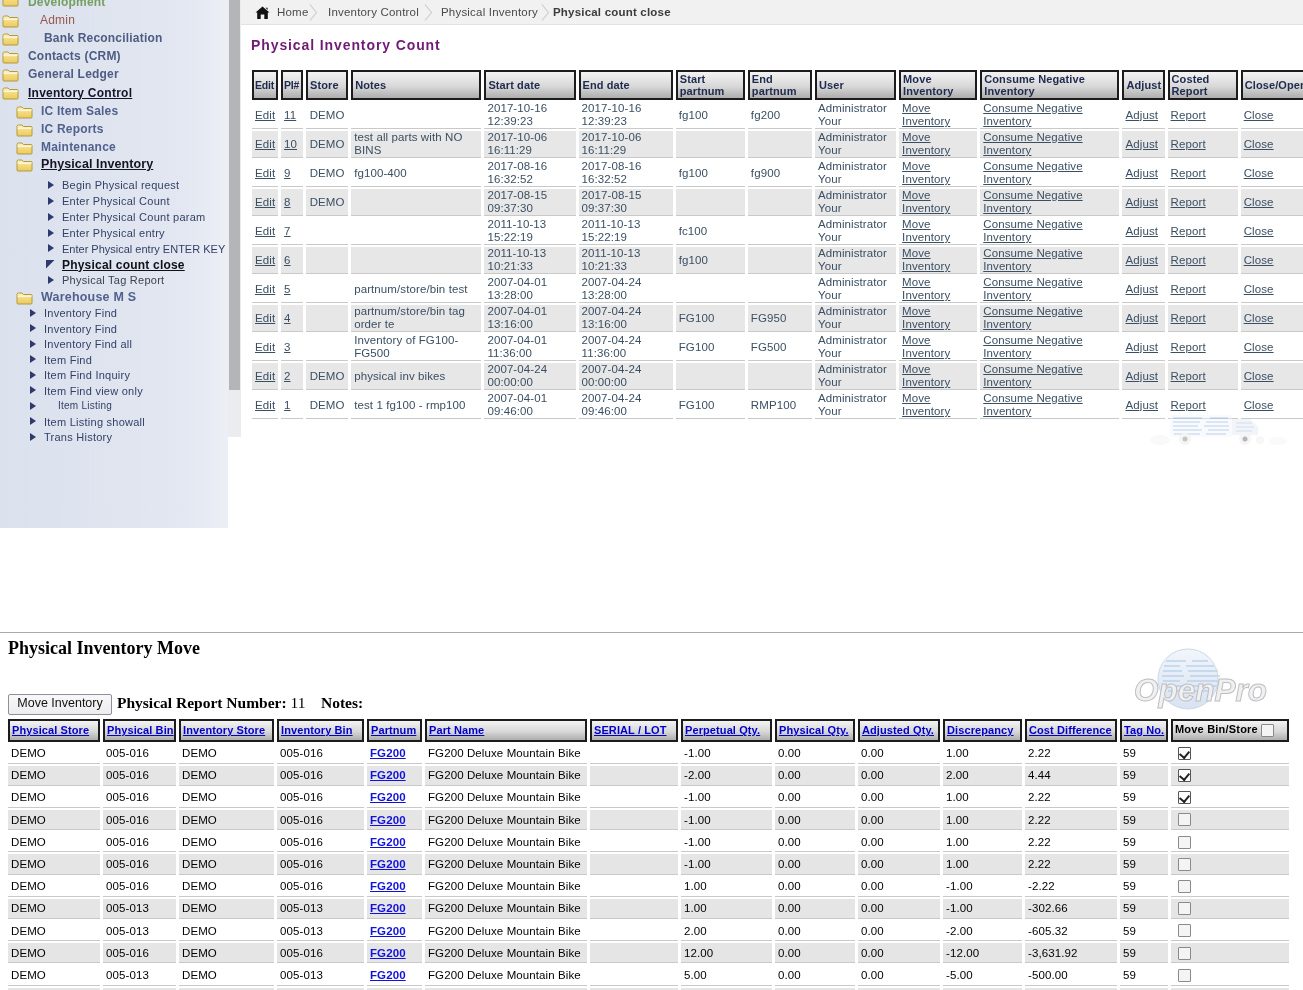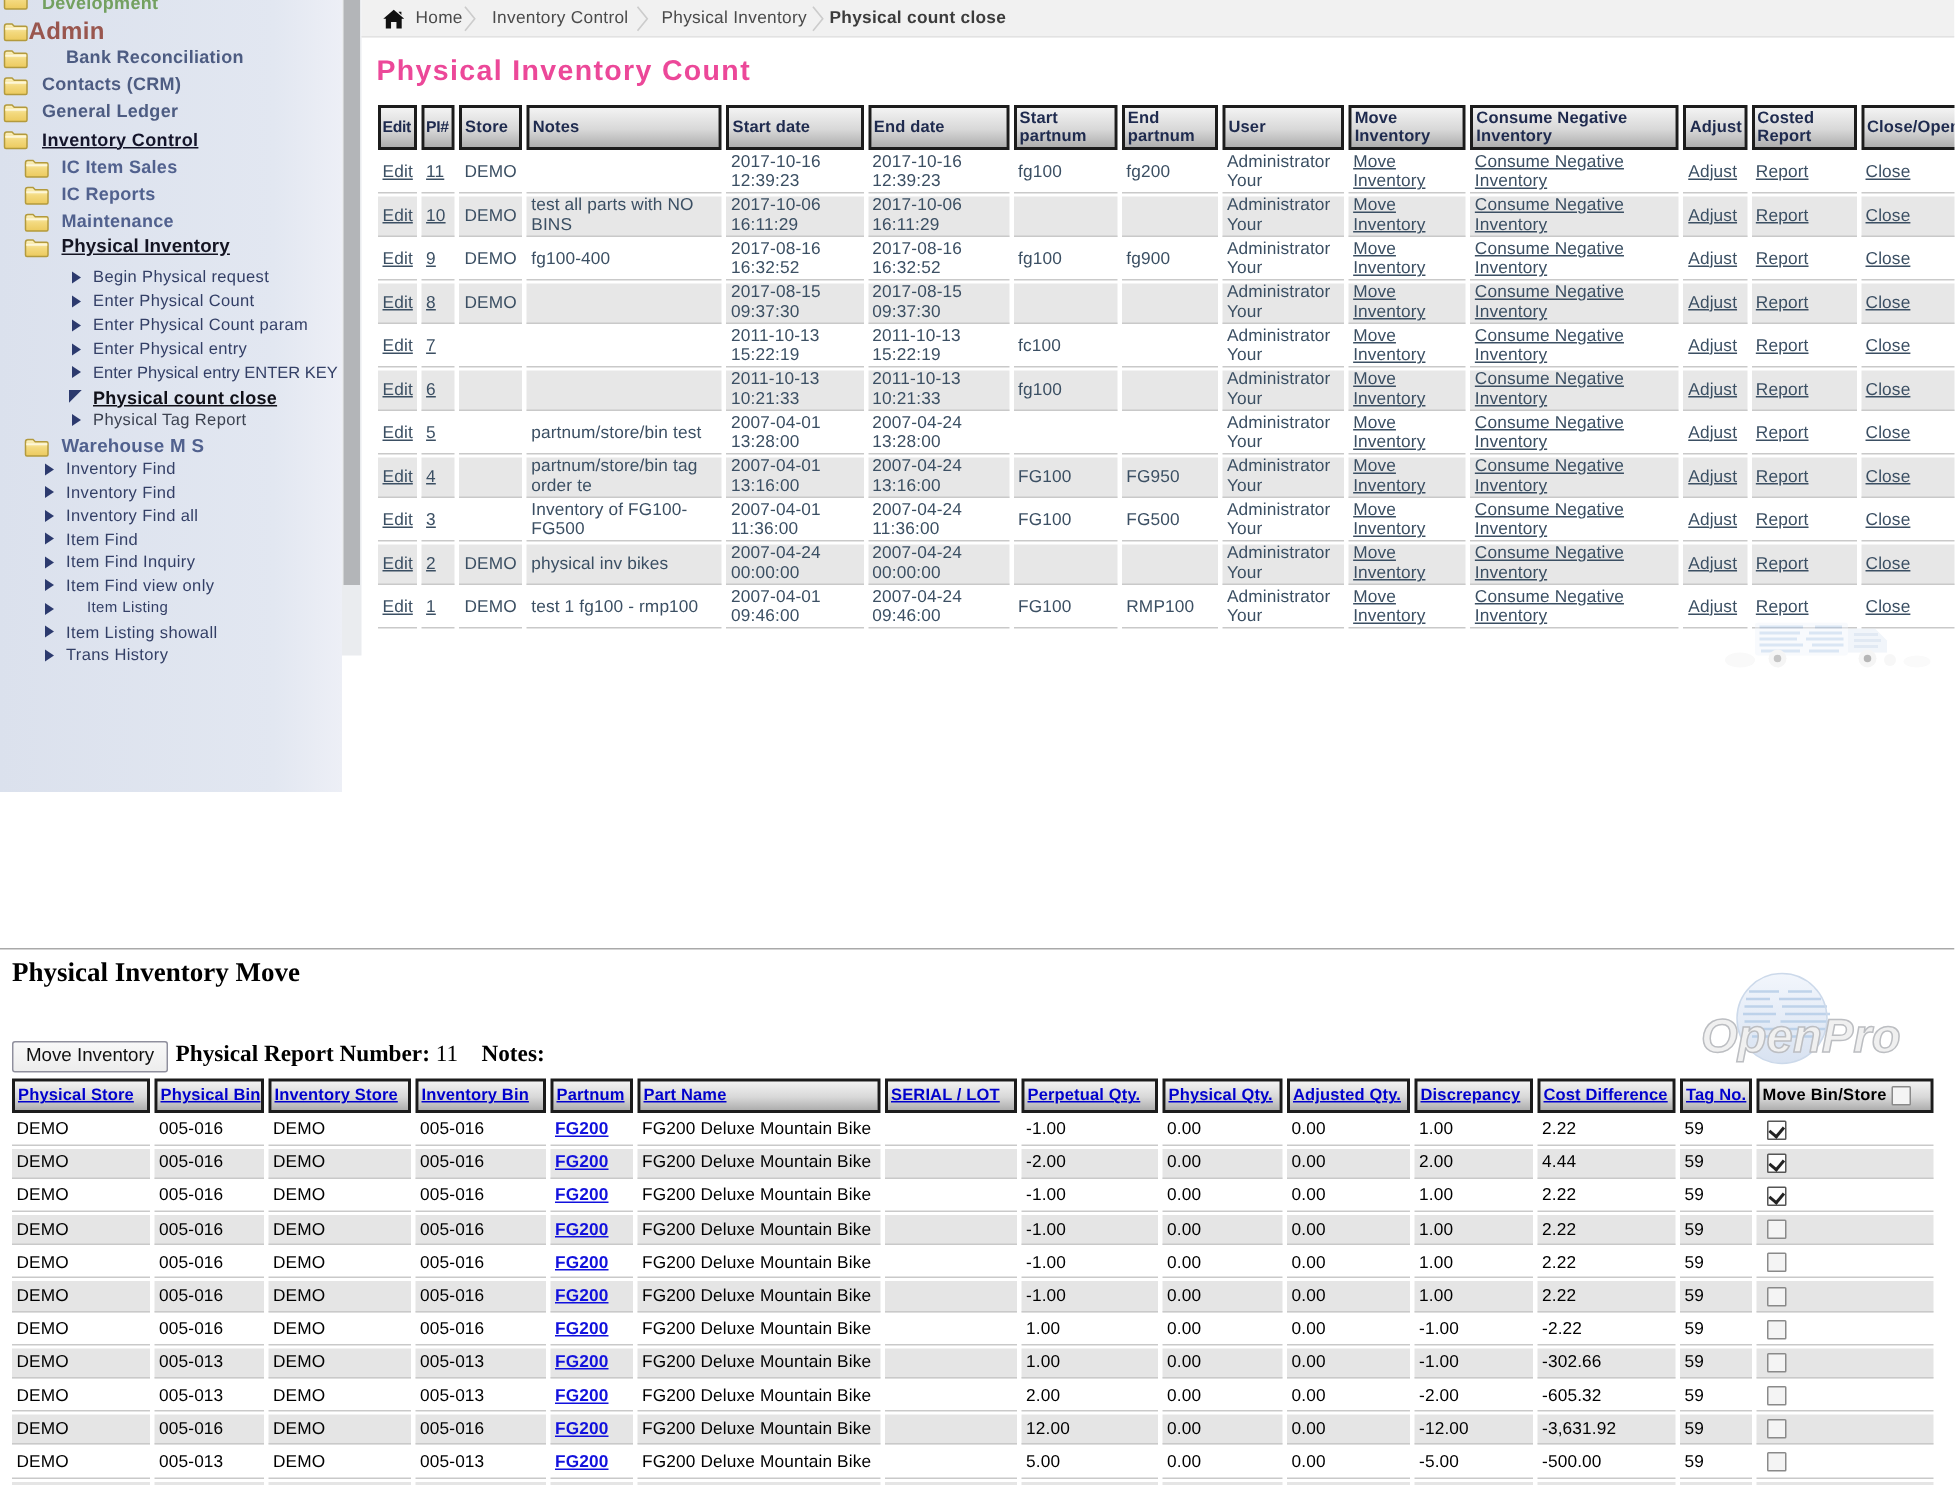--- a/index.html
+++ b/index.html
@@ -14,21 +14,21 @@
 .cr{position:absolute;top:0;height:24px;line-height:24px;font-size:11.5px;color:#4a4a4a;letter-spacing:.2px;}
 .chev{position:absolute;top:3px;}
 #t1wrap{position:absolute;left:249px;top:68px;}
 #t1{border-collapse:separate;border-spacing:3px 2px;table-layout:fixed;width:1115px;}
 #t1 th{box-sizing:border-box;border:2px solid #1c1c1c;background:linear-gradient(#f3f3f3,#d8d8d8 55%,#aeaeae);color:#1e2a4e;font-weight:bold;font-size:11px;text-align:left;padding:0 2px;height:30px;vertical-align:middle;letter-spacing:.1px;line-height:12.5px;white-space:nowrap;}
 #t1 td{box-sizing:border-box;border-bottom:1px solid #c9c9c9;padding:0 3px;height:27px;white-space:nowrap;font-size:11.5px;color:#3b4f63;vertical-align:middle;letter-spacing:.1px;line-height:13px;}
 #t1 tr.g td{background:#e7e7e7;}
 #t1 th.sm{font-size:10.5px;padding:0 1px;letter-spacing:-.2px;}
 #t1 td:nth-child(3){text-align:center;}
 #t1 a{color:#3b4f63;text-decoration:underline;}
-#t1title{position:absolute;left:251px;top:37px;font-size:19px;font-weight:bold;color:#ec4899;letter-spacing:.9px;}
+#t1title{position:absolute;left:251px;top:37px;font-size:14px;font-weight:bold;color:#701a75;letter-spacing:.9px;}
 #truck{position:absolute;left:1140px;top:415px;opacity:.5;}
 #sep{position:absolute;left:0;top:632px;width:1303px;border-top:1px solid #a9a9a9;}
 #pimtitle{position:absolute;left:8px;top:638px;font-family:"Liberation Serif",serif;font-size:18px;font-weight:bold;color:#000;}
 #mvbtn{position:absolute;left:8px;top:694px;width:102px;height:19px;background:linear-gradient(#f8f8f8,#ededed);border:1px solid #8f8f9d;border-radius:2px;font-size:12.5px;color:#111;text-align:center;line-height:17px;}
 #replbl{position:absolute;left:117px;top:694px;font-family:"Liberation Serif",serif;font-size:15.5px;color:#000;}
 #oplogo{position:absolute;left:1130px;top:645px;}
 #t2wrap{position:absolute;left:5px;top:717px;}
 #t2{border-collapse:separate;border-spacing:3px 2px;table-layout:fixed;width:1287px;}
 #t2 th{box-sizing:border-box;border:2px solid #1c1c1c;background:linear-gradient(#f3f3f3,#d8d8d8 55%,#aeaeae);font-size:11px;text-align:left;padding:0 2px;height:22.5px;vertical-align:middle;white-space:nowrap;}
 #t2 th a{color:#0000cc;font-weight:bold;text-decoration:underline;letter-spacing:.1px;}
@@ -63,21 +63,21 @@
         <path d="M1.5 5.2 L15.5 5.2" stroke="#fdf6d8" stroke-width="1.4"></path>
         <defs>
           <linearGradient id="fg2" x1="0" y1="0" x2="0" y2="1">
             <stop offset="0" stop-color="#fcf4c8"></stop>
             <stop offset="0.5" stop-color="#f3d97e"></stop>
             <stop offset="1" stop-color="#ecca5e"></stop>
           </linearGradient>
         </defs>
       </svg>
     </div>
-    <div class="mi" style="left:19px;top:13.0px;font-size:16px;color:#99564e;letter-spacing:0.2px;font-weight:bold;">Admin</div>
+    <div class="mi" style="left:40px;top:13.0px;font-size:12px;color:#99564e;letter-spacing:0.2px;font-weight:normal;">Admin</div>
     <div class="fold" style="left:2px;top:31.5px">
       <svg width="17" height="14" viewBox="0 0 17 14">
         <path d="M1 3.5 Q1 2 2.5 2 L6 2 L7.5 3.5 L15 3.5 Q16 3.5 16 4.5 L16 12 Q16 13 15 13 L2 13 Q1 13 1 12 Z" fill="url(#fg3)" stroke="#b39a3d" stroke-width="1"></path>
         <path d="M1.5 5.2 L15.5 5.2" stroke="#fdf6d8" stroke-width="1.4"></path>
         <defs>
           <linearGradient id="fg3" x1="0" y1="0" x2="0" y2="1">
             <stop offset="0" stop-color="#fcf4c8"></stop>
             <stop offset="0.5" stop-color="#f3d97e"></stop>
             <stop offset="1" stop-color="#ecca5e"></stop>
           </linearGradient>

